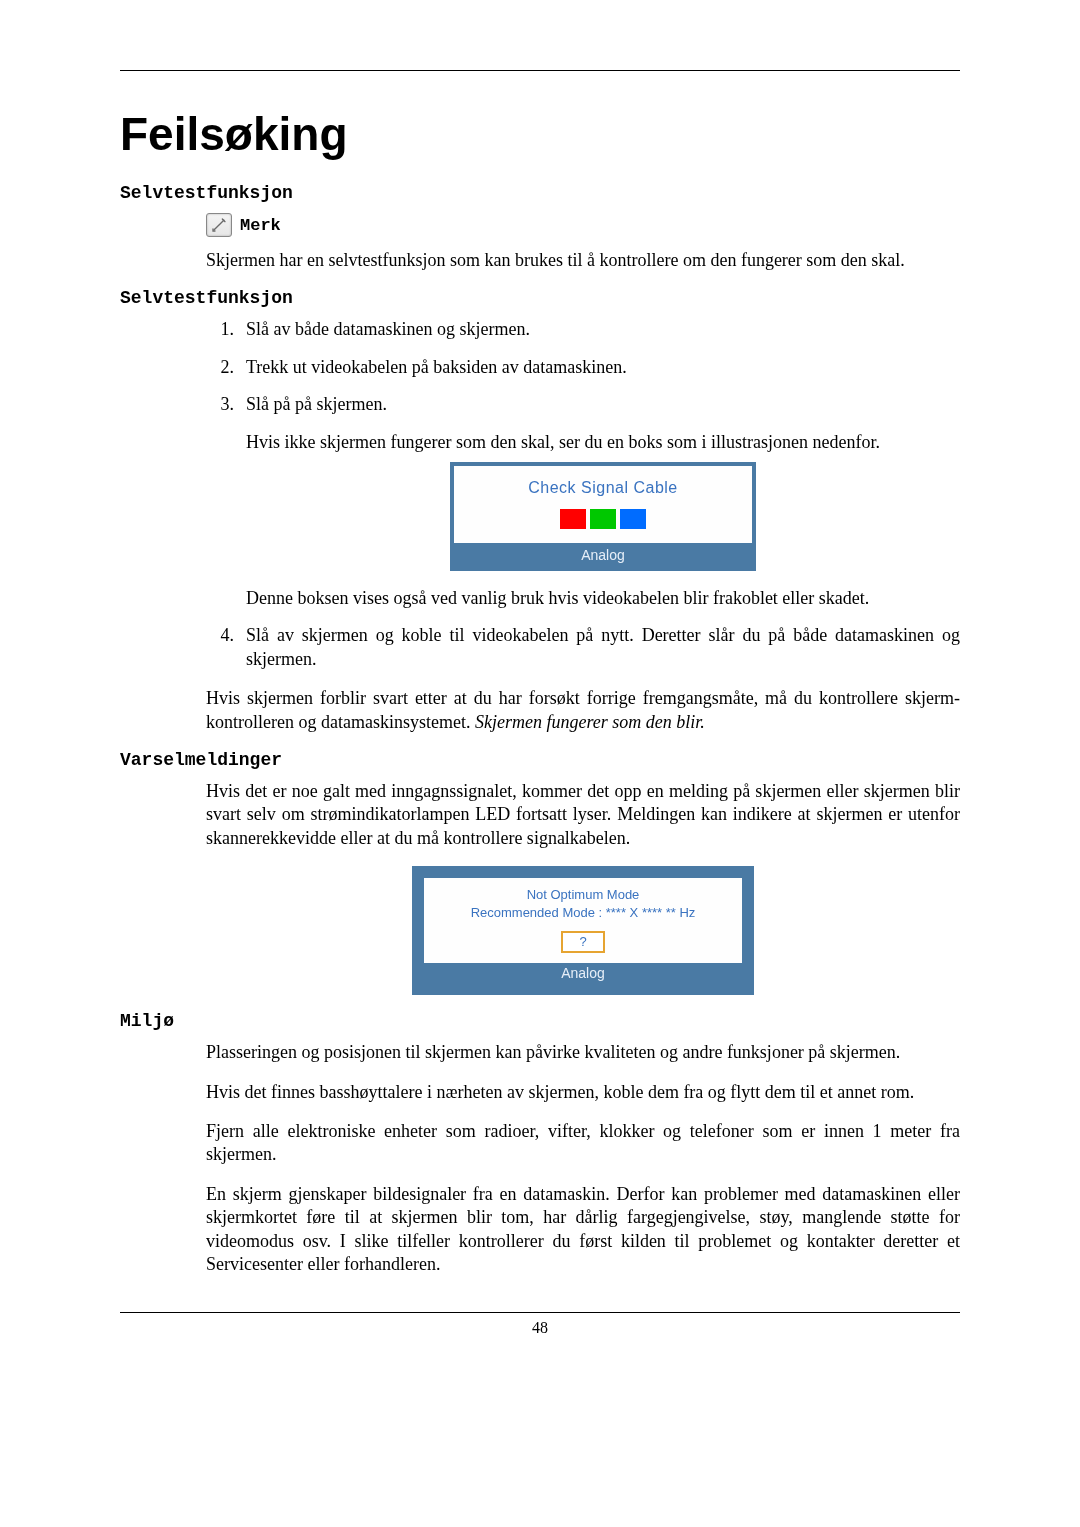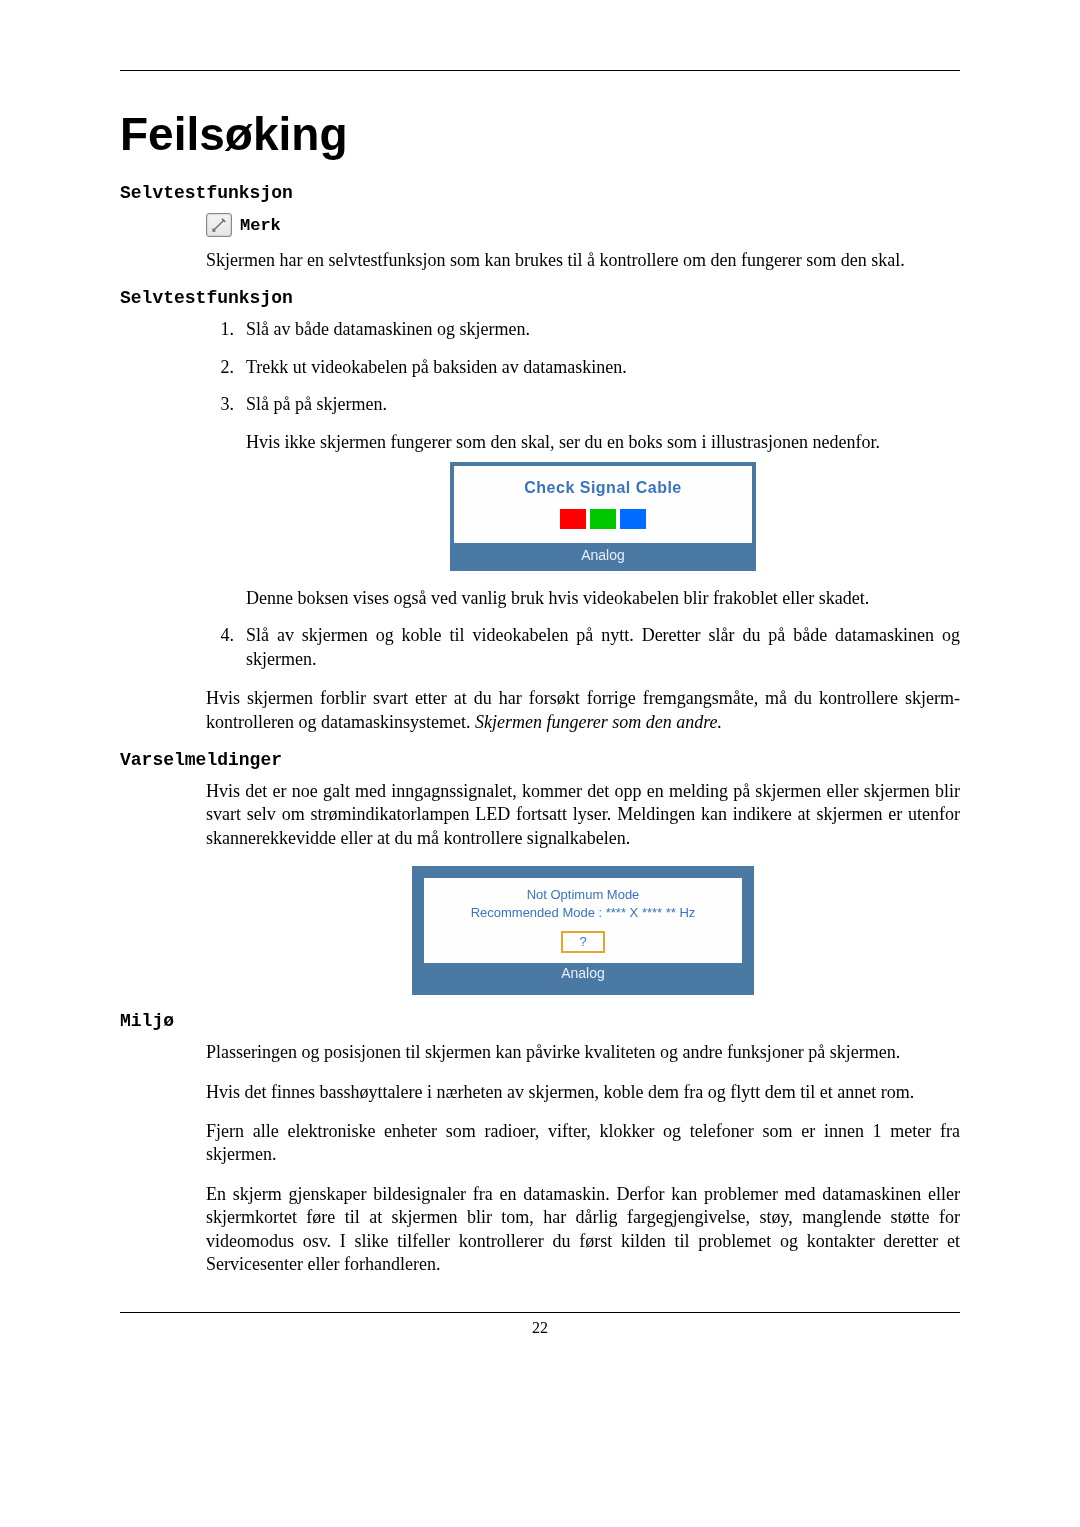--- a/index.html
+++ b/index.html
@@ -110,21 +110,21 @@
     border: 1px solid #4a7aa4;
   }
   .f1-top {
     padding: 12px 4px 14px 4px;
     background: #fefefe;
     border-bottom: 1px solid #4a7aa4;
   }
   .f1-msg {
     font-family: Arial, Helvetica, sans-serif;
     color: #3a73c0;
-    font-weight: bold;
+    font-weight: normal;
     font-size: 16px;
     letter-spacing: 0.5px;
     text-align: center;
     margin-bottom: 10px;
   }
   .f1-flags {
     display: flex;
     justify-content: center;
     gap: 4px;
   }
@@ -238,21 +238,21 @@
               <div class="f1-bottom">Analog</div>
             </div>
           </div>
         </div>
 
         <p class="body" style="margin:0 0 14px 0;">Denne boksen vises også ved vanlig bruk hvis videokabelen blir frakoblet eller skadet.</p>
       </li>
       <li>Slå av skjermen og koble til videokabelen på nytt. Deretter slår du på både datamaskinen og skjermen.</li>
     </ol>
     <p class="body">
-      <span>Hvis skjermen forblir svart etter at du har forsøkt forrige fremgangsmåte, må du kontrollere skjerm-kontrolleren og datamaskinsystemet. </span><span class="italics">Skjermen fungerer som den andre.</span>
+      <span>Hvis skjermen forblir svart etter at du har forsøkt forrige fremgangsmåte, må du kontrollere skjerm-kontrolleren og datamaskinsystemet. </span><span class="italics">Skjermen fungerer som den blir.</span>
     </p>
   </div>
 
   <h2 class="section">Varselmeldinger</h2>
   <div class="content">
     <p class="body">Hvis det er noe galt med inngagnssignalet, kommer det opp en melding på skjermen eller skjermen blir svart selv om strømindikatorlampen LED fortsatt lyser. Meldingen kan indikere at skjermen er utenfor skannerekkevidde eller at du må kontrollere signalkabelen.</p>
     <div class="figure-wrap">
       <div class="f2">
         <div class="f2-top">
           <div class="f2-line">Not Optimum Mode</div>
@@ -271,15 +271,15 @@
     <p class="body">Plasseringen og posisjonen til skjermen kan påvirke kvaliteten og andre funksjoner på skjermen.</p>
     <p class="body">Hvis det finnes basshøyttalere i nærheten av skjermen, koble dem fra og flytt dem til et annet rom.</p>
     <p class="body">Fjern alle elektroniske enheter som radioer, vifter, klokker og telefoner som er innen 1 meter fra skjermen.</p>
   </div>
 
   <div class="content">
     <p class="body">En skjerm gjenskaper bildesignaler fra en datamaskin. Derfor kan problemer med datamaskinen eller skjermkortet føre til at skjermen blir tom, har dårlig fargegjengivelse, støy, manglende støtte for videomodus osv. I slike tilfeller kontrollerer du først kilden til problemet og kontakter deretter et Servicesenter eller forhandleren.</p>
   </div>
 
   <hr class="hr-bottom">
-  <div class="page-number">22</div>
+  <div class="page-number">48</div>
 
 </div>
 
 </body></html>

